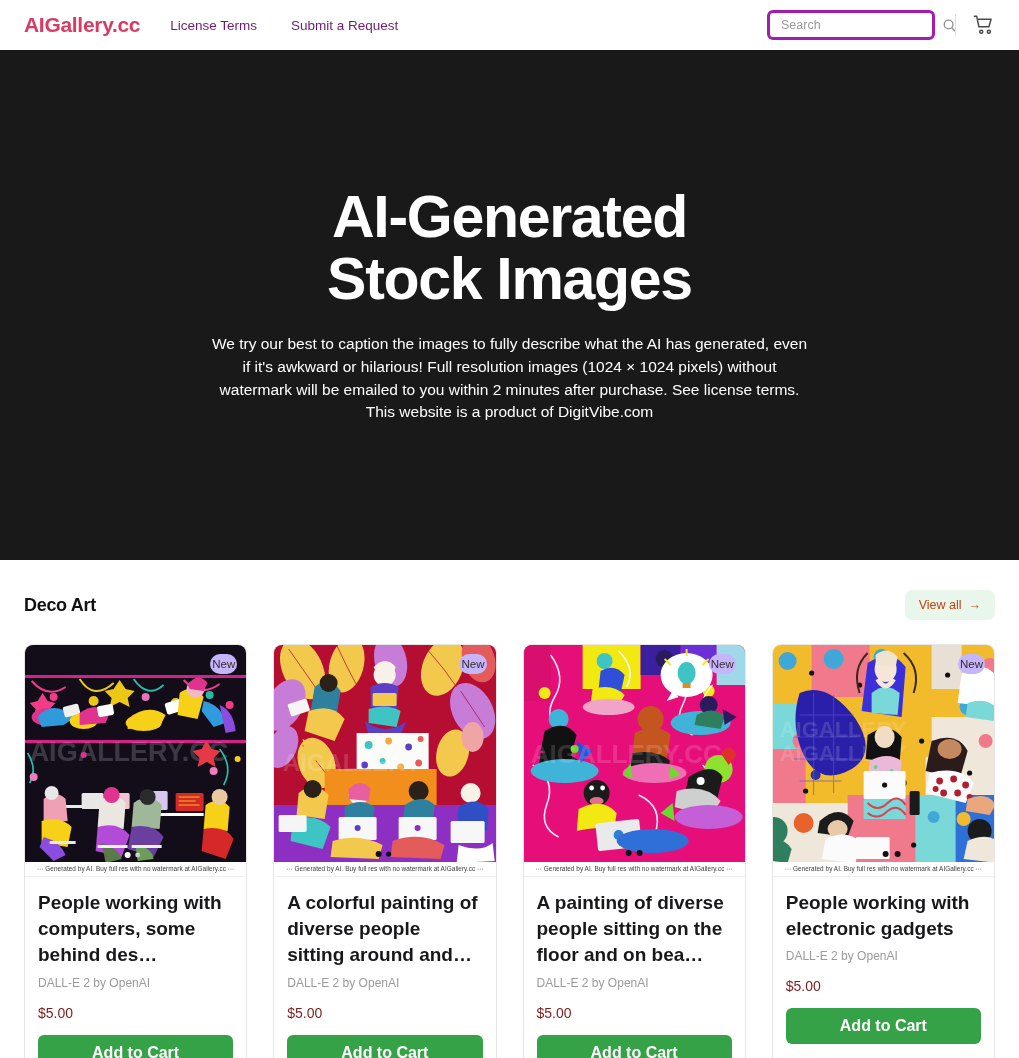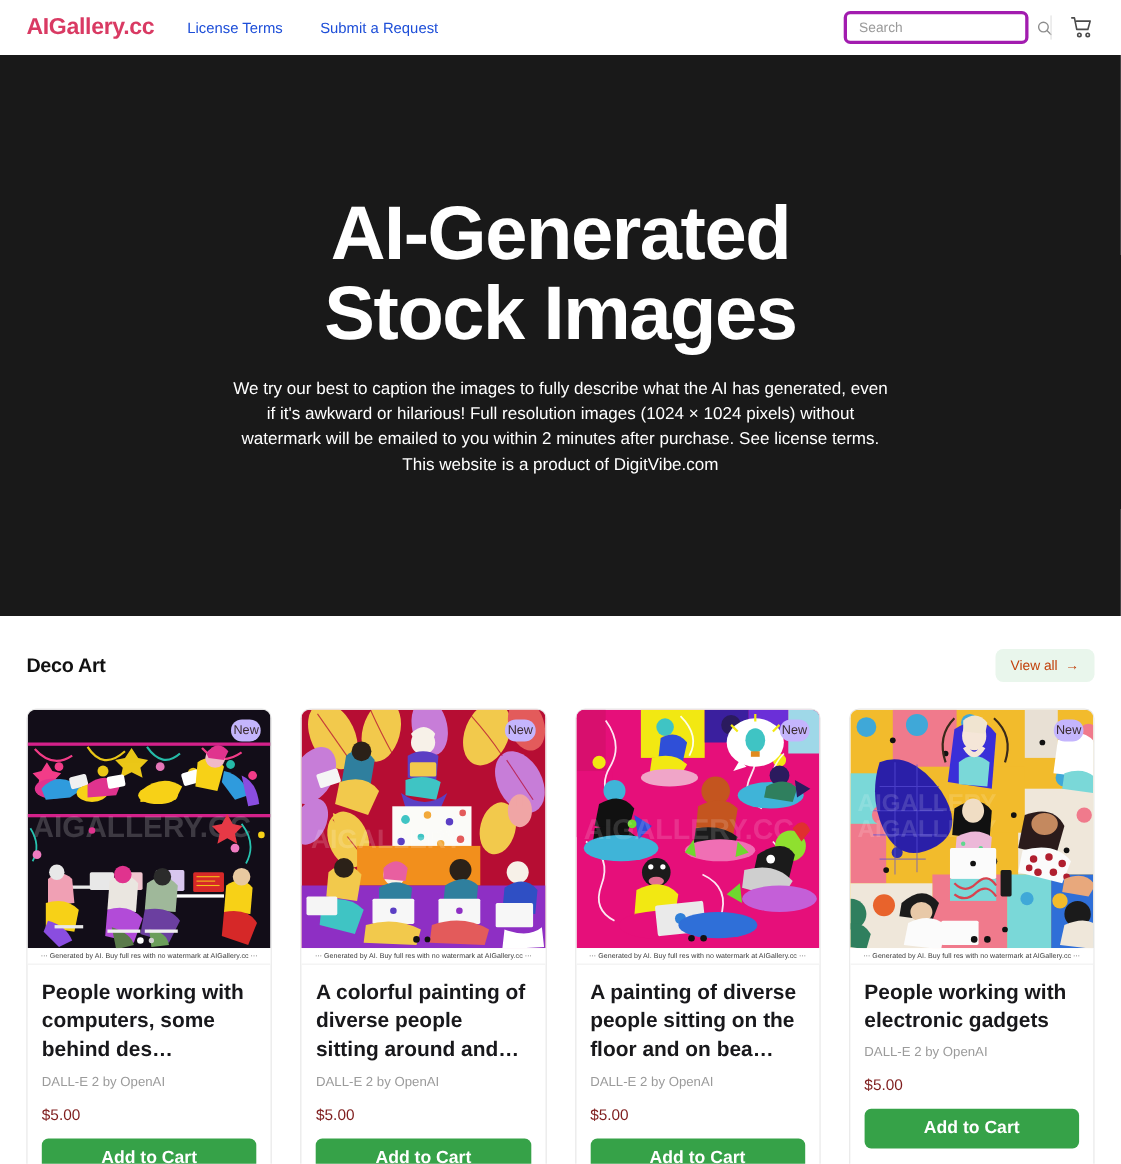--- a/index.html
+++ b/index.html
@@ -30,21 +30,21 @@
     cursor: pointer;
   }
   .nav {
     display: flex;
     align-items: center;
     margin-left: 30px;
     gap: 34px;
   }
   .nav-link {
     font-size: 13.5px;
-    color: #1d4ed8;
+    color: #701a75;
     white-space: nowrap;
     cursor: pointer;
   }
   .header-right {
     margin-left: auto;
     display: flex;
     align-items: center;
   }
   .search-box {
     width: 168px;
@@ -81,21 +81,21 @@
     height: 510px;
     width: 1019px;
     display: flex;
     flex-direction: column;
     align-items: center;
     justify-content: center;
     padding: 0 20px;
   }
   .hero-title {
     color: #ffffff;
-    font-size: 69px;
+    font-size: 59px;
     font-weight: 700;
     line-height: 1.06;
     text-align: center;
     letter-spacing: -1.3px;
     max-width: 520px;
     margin-bottom: 22px;
   }
   .hero-sub {
     color: #ffffff;
     font-size: 15.5px;

